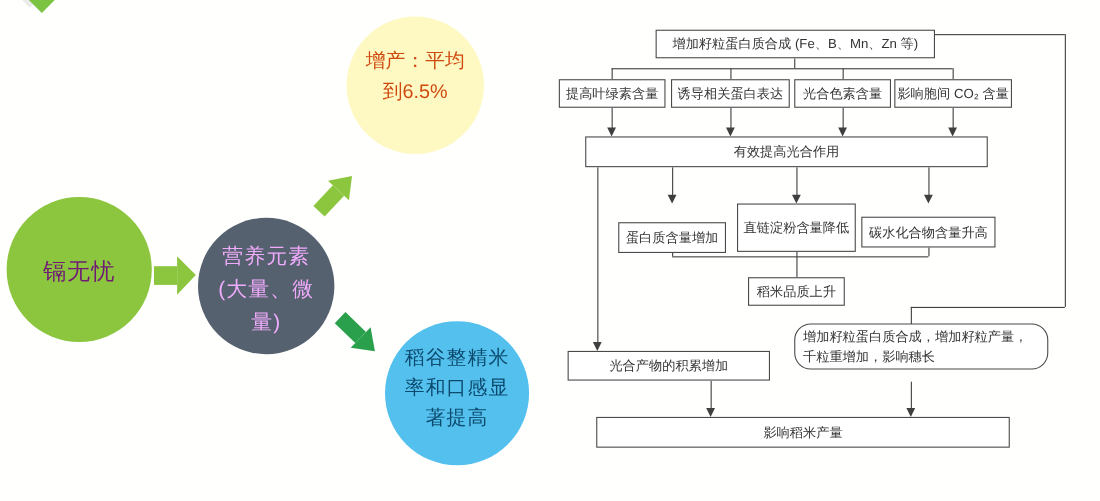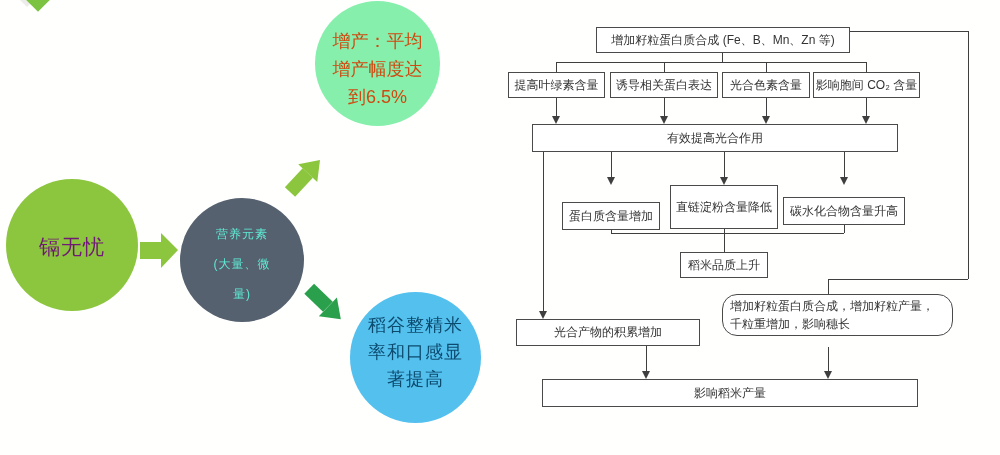--- a/index.html
+++ b/index.html
@@ -8,22 +8,22 @@
     font-family:"Liberation Sans","DejaVu Sans",sans-serif;
   }
   
   .diamond{position:absolute;transform:rotate(45deg);}
   
   .circle{position:absolute;border-radius:50%;text-align:center;box-sizing:border-box;}
   .circle .line{display:block;}
   .c-green{left:6px;top:179px;width:132px;height:132px;background:#8cc63e;}
   .c-green .line{margin-top:54px;font-size:21px;color:#701a75;letter-spacing:1px;}
   .c-gray{left:180px;top:198px;width:124px;height:124px;background:#56616f;padding-top:21px;}
-  .c-gray .line{font-size:12px;color:#5eead4;line-height:30px;letter-spacing:1px;}
-  .c-orange{left:315px;top:1px;width:125px;height:125px;background:#86efac;padding-top:26px;}
+  .c-gray .line{font-size:19px;color:#f0abfc;line-height:30px;letter-spacing:1px;}
+  .c-orange{left:315px;top:15px;width:125px;height:125px;background:#fef9c3;padding-top:26px;}
   .c-orange .line{font-size:18px;color:#cf4a10;line-height:28px;}
   .c-blue{left:350px;top:292px;width:131px;height:131px;background:#54c0ee;padding-top:20px;}
   .c-blue .line{font-size:18px;color:#0c4a6e;line-height:27px;letter-spacing:1px;}
   
   .barrow{position:absolute;}
   .barrow .shaft{position:absolute;}
   .barrow .head{position:absolute;width:0;height:0;}
   
   .fbox{
     position:absolute;background:#fff;border:1px solid #4a4a4a;box-sizing:border-box;
@@ -67,21 +67,20 @@
     <span class="head" style="left:26px;top:0;border-top:13px solid transparent;border-bottom:13px solid transparent;border-left:18px solid #8cc63e;"></span>
   </div>
 
   <div class="barrow" style="left:303px;top:291px;width:44px;height:26px;transform:rotate(44deg);">
     <span class="shaft" style="left:0;top:6px;width:26px;height:14px;background:#2aa04d;"></span>
     <span class="head" style="left:26px;top:0;border-top:13px solid transparent;border-bottom:13px solid transparent;border-left:18px solid #2aa04d;"></span>
   </div>
 
   <div class="circle c-orange">
     <span class="line">增产：平均</span>
-    <span class="line">增产幅度达</span>
     <span class="line">到6.5%</span>
   </div>
 
   <div class="circle c-blue">
     <span class="line">稻谷整精米</span>
     <span class="line">率和口感显</span>
     <span class="line">著提高</span>
   </div>
 
   <div class="fl vl" style="left:722px;top:53px;height:9px;"></div>

